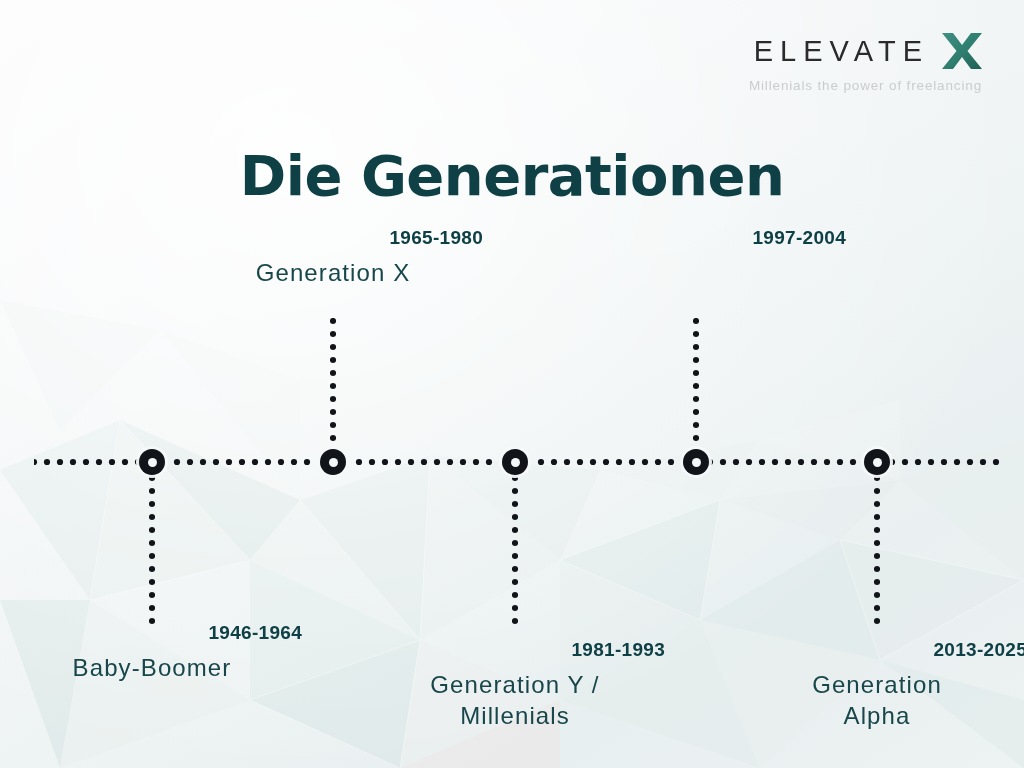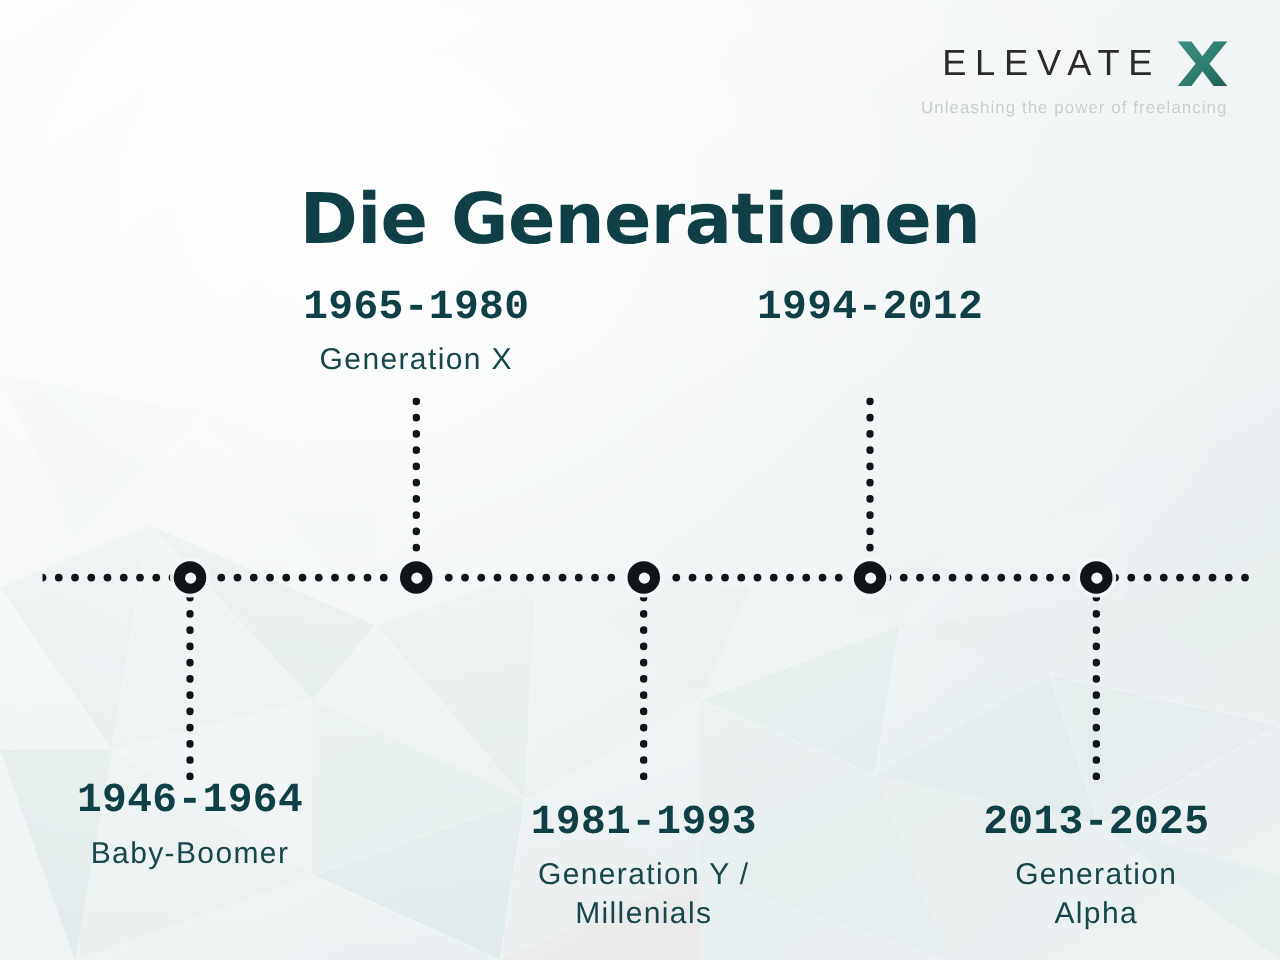--- a/index.html
+++ b/index.html
@@ -117,26 +117,27 @@
   }
 
   
   .gen-label {
     position: absolute;
     width: 300px;
     margin-left: -150px;
     text-align: center;
   }
   .gen-years {
-    font-family: Liberation Mono, monospace;
-    font-size: 33px;
+    font-family: Liberation Sans, sans-serif;
+    font-size: 19px;
     font-weight: bold;
     letter-spacing: 0.3px;
     color: #0e4046;
     line-height: 1.1;
+    text-align: right;
   }
   .gen-name {
     margin-top: 9px;
     font-family: "Liberation Sans", sans-serif;
     font-size: 24px;
     font-weight: 400;
     letter-spacing: 1.1px;
     color: #18474b;
     line-height: 1.28;
     text-align: center;
@@ -197,21 +198,21 @@
             <linearGradient id="xgrad" x1="0" y1="0" x2="1" y2="1">
               <stop offset="0%" stop-color="#3e9183"></stop>
               <stop offset="55%" stop-color="#2e7d6e"></stop>
               <stop offset="100%" stop-color="#1f5f54"></stop>
             </linearGradient>
           </defs>
           <polygon points="0,0 11,0 20,12 29,0 40,0 25.5,18 40,36 29,36 20,24 11,36 0,36 14.5,18" fill="url(#xgrad)"></polygon>
         </svg>
       </span>
     </div>
-    <div id="logo-tagline">Unleashing the power of freelancing</div>
+    <div id="logo-tagline">Millenials the power of freelancing</div>
   </div>
 
   <h1 id="page-title">Die Generationen</h1>
 
   <div id="timeline-root">
     <svg id="axis-line" viewBox="0 0 966 8" preserveAspectRatio="none">
       <g id="axis-dots">
           <circle cx="0" cy="4" r="3.1" fill="#111418"></circle>
           <circle cx="13" cy="4" r="3.1" fill="#111418"></circle>
           <circle cx="26" cy="4" r="3.1" fill="#111418"></circle>
@@ -359,21 +360,21 @@
         </div>
         <div class="gen-label" style="left: 333px; top: 228px;">
           <div class="gen-years">1965-1980</div>
           <div class="gen-name">Generation X</div>
         </div>
         <div class="gen-label" style="left: 515px; top: 640px;">
           <div class="gen-years">1981-1993</div>
           <div class="gen-name">Generation Y /<br>Millenials</div>
         </div>
         <div class="gen-label" style="left: 696px; top: 228px;">
-          <div class="gen-years">1994-2012</div>
+          <div class="gen-years">1997-2004</div>
         </div>
         <div class="gen-label" style="left: 877px; top: 640px;">
           <div class="gen-years">2013-2025</div>
           <div class="gen-name">Generation<br>Alpha</div>
         </div>
       </div>
   </div>
 
 </div>
 

